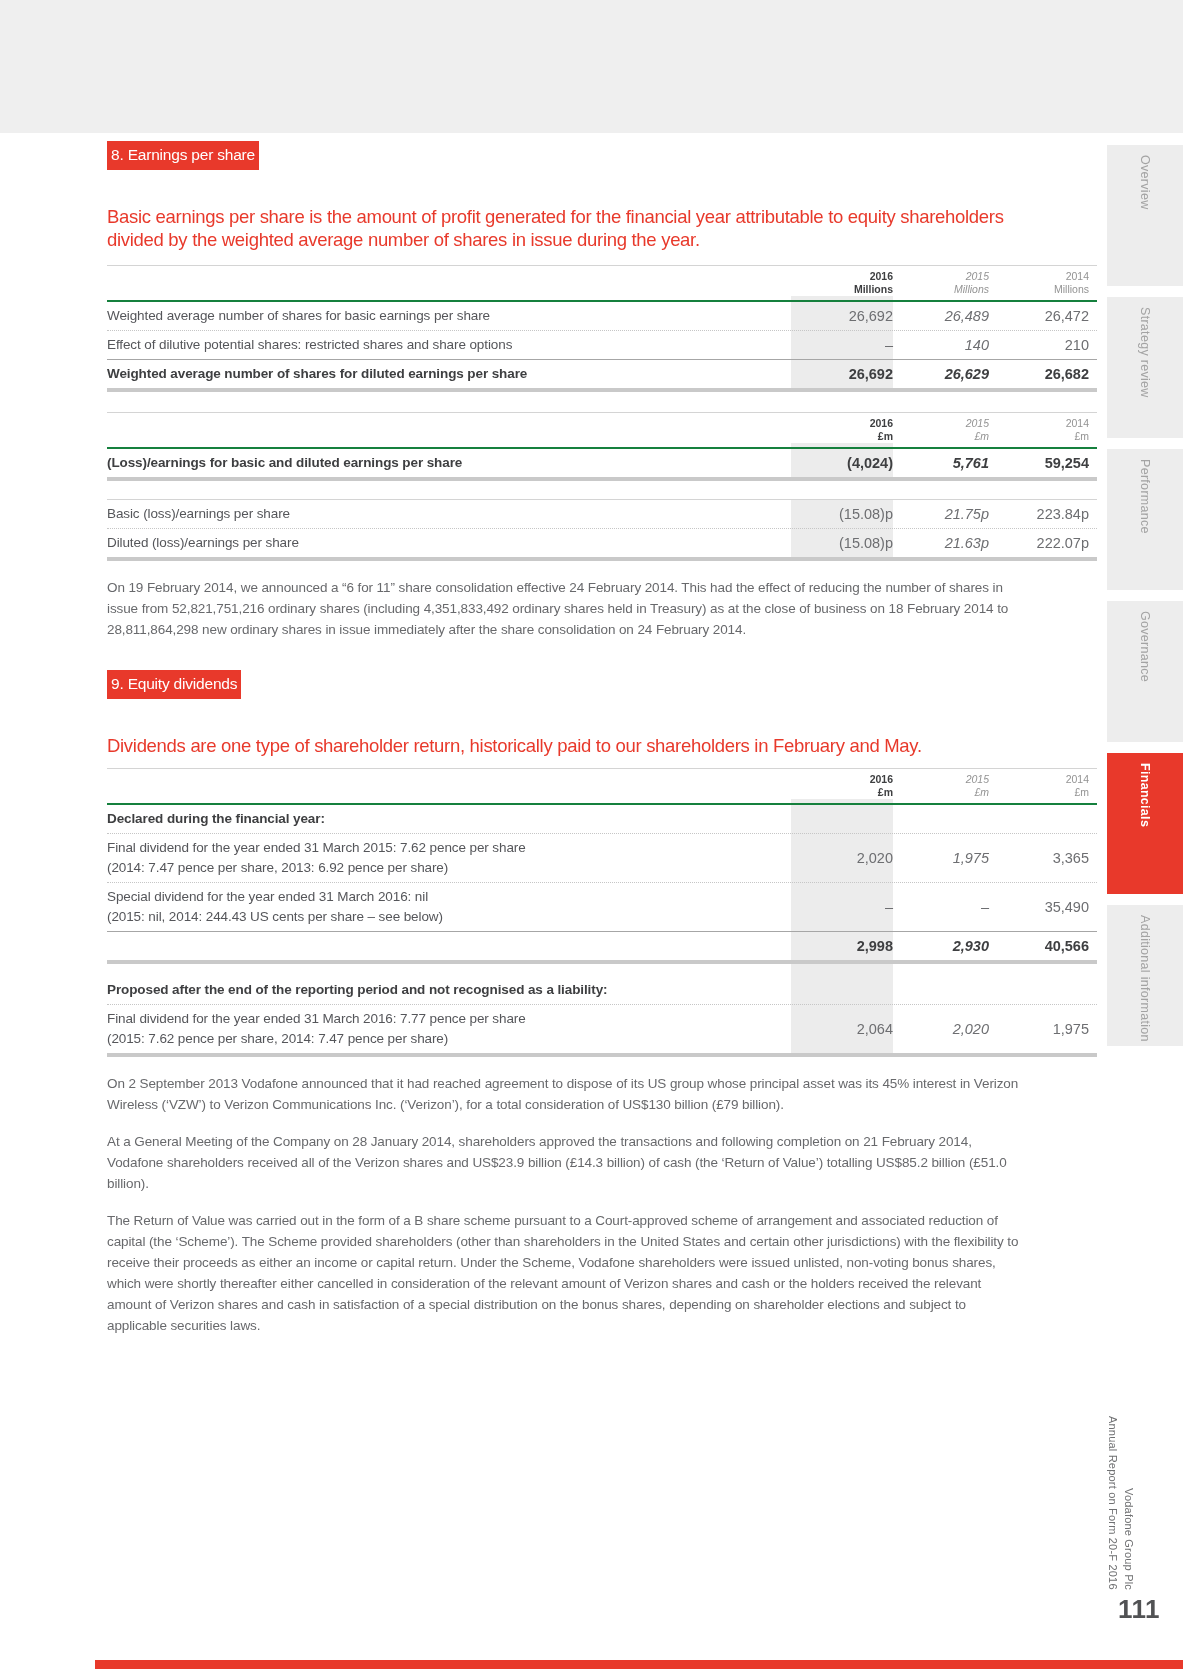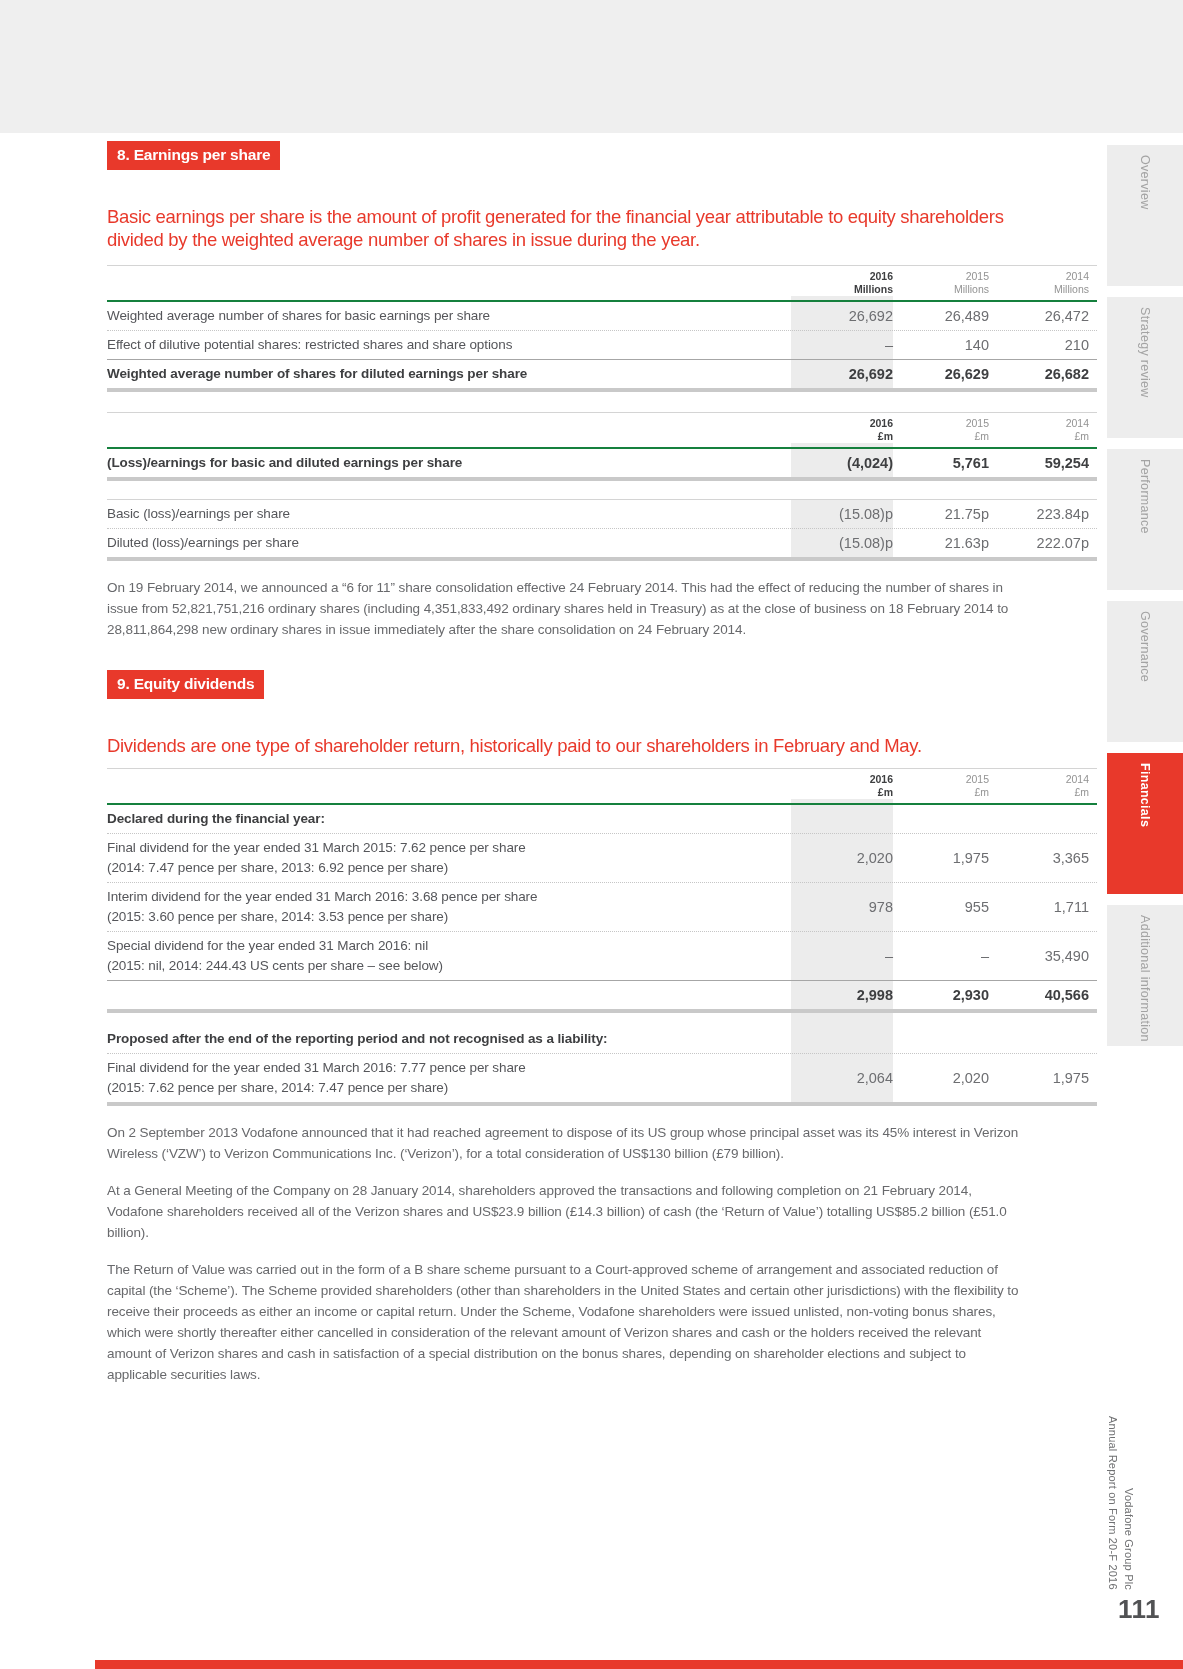--- a/index.html
+++ b/index.html
@@ -10,35 +10,35 @@
     --dark:#3e3f41;
     --para:#68696c;
   }
   html,body{margin:0;padding:0;background:#fff;}
   .page{position:relative;width:1183px;height:1669px;background:#ffffff;
         font-family:"Liberation Sans",sans-serif;overflow:hidden;}
   .top-band{position:absolute;top:0;left:0;width:1183px;height:133px;background:#efefef;}
 
   .content{position:absolute;left:107px;top:141px;width:990px;}
 
-  .sec-box{display:inline-block;background:var(--red);color:#fff;font-weight:bold;
-           font-size:15.5px;padding:5px 10px 6px;letter-spacing:-0.2px;}
+  .sec-box{display:inline-block;background:var(--red);color:#fff;font-weight:normal;
+           font-size:15.5px;padding:5px 4px 6px;letter-spacing:-0.2px;}
   .lead{color:var(--red);font-size:18.5px;line-height:23px;letter-spacing:-0.3px;
         margin-top:35px;width:950px;}
 
   
   .fin-table{position:relative;margin-top:14px;width:990px;}
   .shade{position:absolute;left:684px;width:102px;top:31px;bottom:0;background:var(--shade);}
   .shade.full{top:0;}
   .hrow{display:flex;align-items:flex-end;border-top:1px solid #d4d4d4;
         border-bottom:2px solid #15803d;padding:4px 8px 4px 0;position:relative;}
   .hrow .sp{flex:1;}
   .hcell{text-align:right;font-size:10.5px;line-height:13px;color:#939393;}
   .hcell.cur{color:var(--dark);font-weight:bold;}
-  .w1{width:102px;}.w2{width:96px;}.w3{width:100px;}
+  .w1{width:102px;}.w2{width:96px;font-style:italic;}.w3{width:100px;}
   .trow{display:flex;align-items:center;padding:4px 8px 4px 0;position:relative;}
   .dotted{border-top:1px dotted #c6c6c6;}
   .solidsep{border-top:1px solid #a6a6a6;}
   .lbl{flex:1;font-size:13.5px;line-height:20px;color:var(--lbl);
        letter-spacing:-0.1px;padding-right:20px;}
   .num{font-size:14.5px;line-height:20px;color:var(--num);text-align:right;}
   .boldrow .lbl,.boldrow .num{font-weight:bold;color:var(--dark);}
   .thick{height:4px;background:#c9c9c9;position:relative;}
   .tspacer{height:12px;position:relative;}
 
@@ -194,29 +194,20 @@
         <div class="lbl">
           <div>Final dividend for the year ended 31 March 2015: 7.62 pence per share</div>
           <div>(2014: 7.47 pence per share, 2013: 6.92 pence per share)</div>
         </div>
         <div class="num w1">2,020</div>
         <div class="num w2">1,975</div>
         <div class="num w3">3,365</div>
       </div>
       <div class="trow dotted">
         <div class="lbl">
-          <div>Interim dividend for the year ended 31 March 2016: 3.68 pence per share</div>
-          <div>(2015: 3.60 pence per share, 2014: 3.53 pence per share)</div>
-        </div>
-        <div class="num w1">978</div>
-        <div class="num w2">955</div>
-        <div class="num w3">1,711</div>
-      </div>
-      <div class="trow dotted">
-        <div class="lbl">
           <div>Special dividend for the year ended 31 March 2016: nil</div>
           <div>(2015: nil, 2014: 244.43 US cents per share – see below)</div>
         </div>
         <div class="num w1">–</div>
         <div class="num w2">–</div>
         <div class="num w3">35,490</div>
       </div>
       <div class="trow solidsep boldrow">
         <div class="lbl"></div>
         <div class="num w1">2,998</div>

